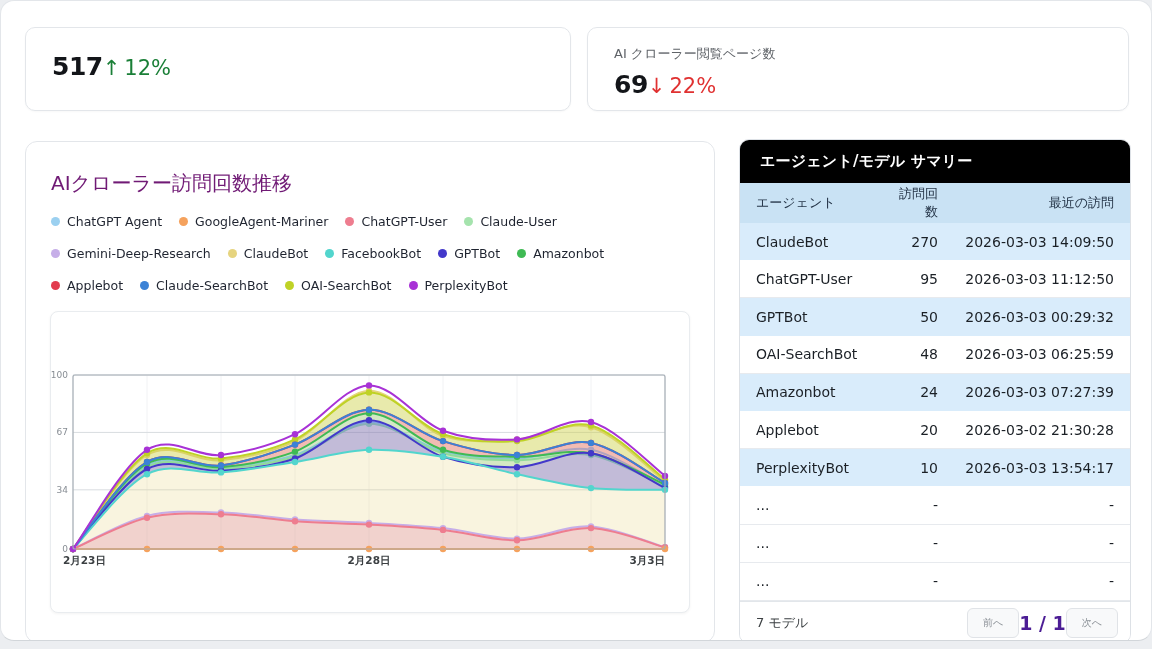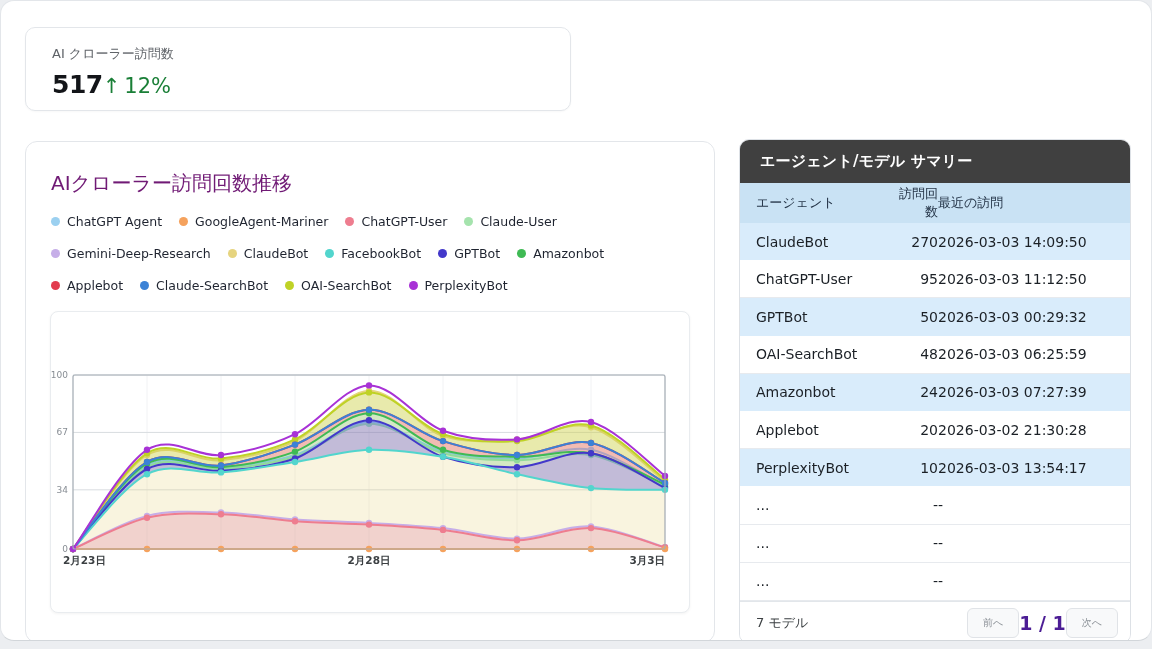--- a/index.html
+++ b/index.html
@@ -50,64 +50,70 @@
     box-shadow:0 1px 3px rgba(0,0,0,.05);
     background:#fff;
   }
   
   .panel {
     position:absolute; left:738px; top:138px; width:392px; height:505px;
     border:1px solid #dde1e6; border-radius:10px; overflow:hidden;
     display:flex; flex-direction:column; background:#fff;
   }
   .panel-header {
-    height:43px; flex:0 0 auto; background:#404040; color:#fff;
+    height:43px; flex:0 0 auto; background:#000000; color:#fff;
     display:flex; align-items:center; padding:12px 20px;
     font-size:15px; font-weight:700; letter-spacing:.2px;
   }
   .trow, .thead {
     display:flex; align-items:center; padding:0 16px;
   }
   .thead {
     height:40px; flex:0 0 auto; background:#c9e2f4; color:#243447;
     font-size:13px; font-weight:500;
   }
   .tbody { flex:1 1 auto; display:flex; flex-direction:column; }
   .trow { flex:1 1 0; font-size:14px; color:#1b2026; background:#fff; }
   .trow.shaded { background:#d9ecfb; }
   .trow:not(.shaded) { border-bottom:1px solid #e7eaee; }
   .cell-name  { flex:0 0 132px; text-align:left;  overflow:hidden; white-space:nowrap; }
   .cell-count { flex:0 0 50px;  text-align:right; }
-  .cell-time  { flex:1 1 auto;  text-align:left; }
+  .cell-time  { flex:1 1 auto;  text-align:right; }
   .panel-footer {
     height:42px; flex:0 0 auto; border-top:1px solid #e2e6ea;
     display:flex; align-items:center; padding:0 12px 0 16px; 
     background:#fff;
   }
   .footer-count { font-size:13px; color:#3c4043; flex:1 1 auto; }
   .page-btn {
     background:#f8f9fa; border:1px solid #e0e3e7; border-radius:6px;
     color:#8a9096; font-size:10px; padding:7px 15px; cursor:pointer;
     font-family:inherit;
   }
   .page-indicator { font-size:19px; font-weight:700; color:#4c1d95; }
 </style>
 </head>
 <body>
 
 <div class="page">
 
   <div class="stat-card c1">
-    <div class="stat-label">AI クローラー訪問数</div>
     <div class="stat-row">
       <span class="stat-value">517</span>
       <span class="stat-delta up"><span class="arrow">↑</span><span>12%</span></span>
     </div>
   </div>
 
+  <div class="stat-card c2">
+    <div class="stat-label">AI クローラー閲覧ページ数</div>
+    <div class="stat-row">
+      <span class="stat-value">69</span>
+      <span class="stat-delta down"><span class="arrow">↓</span><span>22%</span></span>
+    </div>
+  </div>
 
   <div class="chart-card">
     <div class="chart-title">AIクローラー訪問回数推移</div>
     <div class="legend" id="legend">
         <div class="legend-item">
           <span class="legend-dot" style="background: rgb(155, 208, 240);"></span>
           <span class="legend-label">ChatGPT Agent</span>
         </div>
         <div class="legend-item">
           <span class="legend-dot" style="background: rgb(245, 162, 93);"></span>

